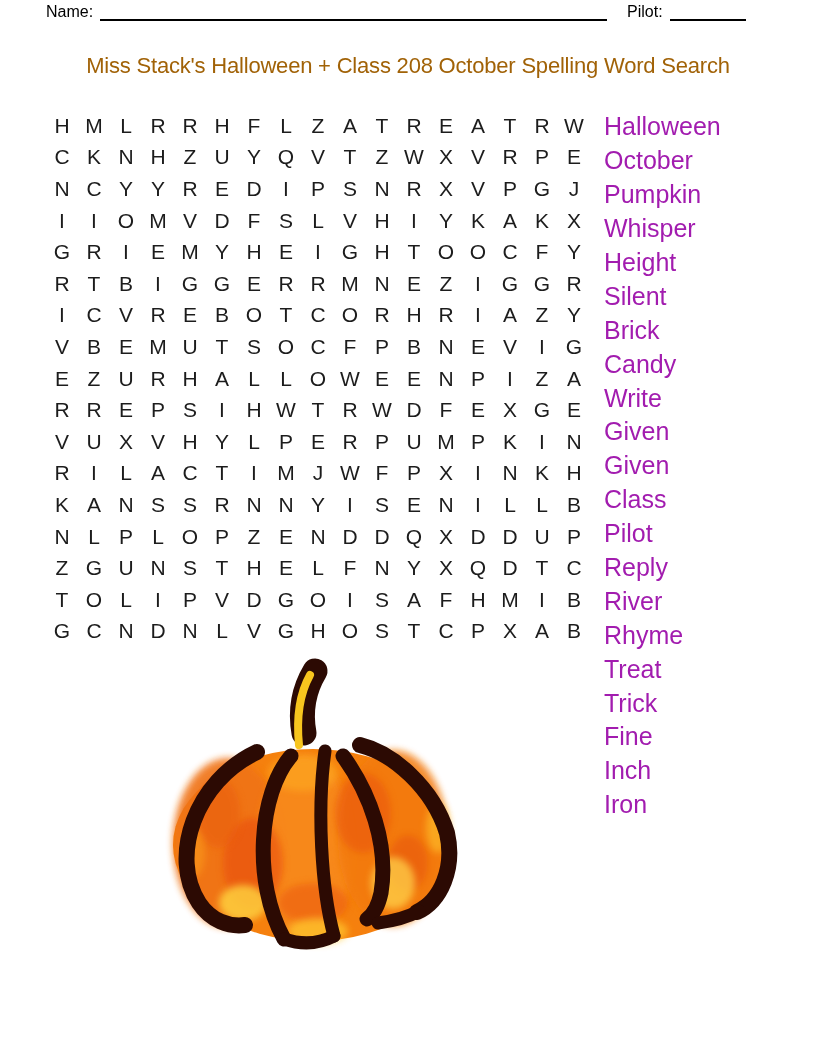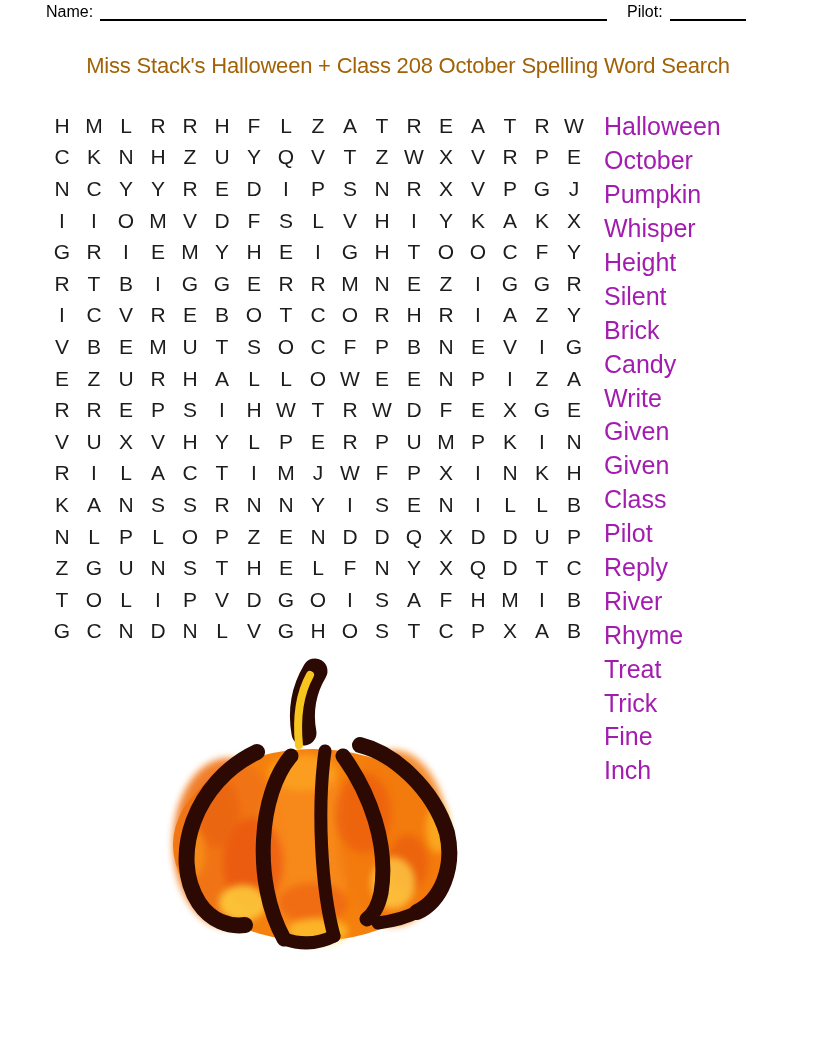--- a/index.html
+++ b/index.html
@@ -356,20 +356,21 @@
       <div class="word">Given</div>
       <div class="word">Class</div>
       <div class="word">Pilot</div>
       <div class="word">Reply</div>
       <div class="word">River</div>
       <div class="word">Rhyme</div>
       <div class="word">Treat</div>
       <div class="word">Trick</div>
       <div class="word">Fine</div>
       <div class="word">Inch</div>
+      <div class="word">Iron</div>
     </div>
 
   <div class="pumpkin-wrap">
     <svg width="312" height="312" viewBox="0 0 312 312">
       <defs>
         <filter id="soft" x="-30%" y="-30%" width="160%" height="160%">
           <feGaussianBlur stdDeviation="3.5"></feGaussianBlur>
         </filter>
       </defs>
 

